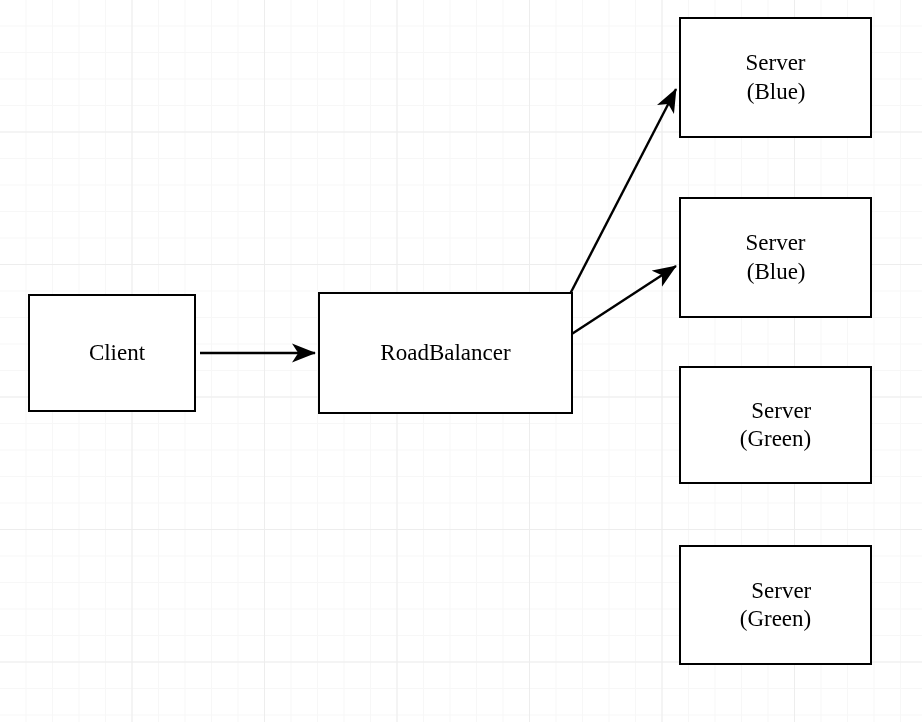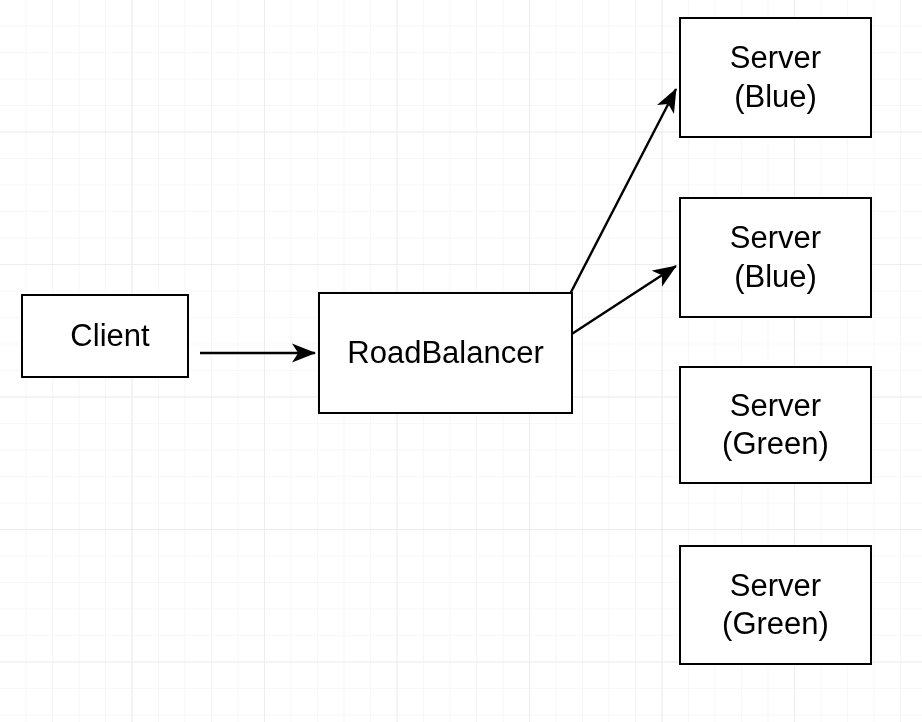--- a/index.html
+++ b/index.html
@@ -38,25 +38,25 @@
     pointer-events: none;
   }
   .node {
     position: absolute;
     box-sizing: border-box;
     background: #ffffff;
     border: 2px solid #000000;
     display: flex;
     align-items: center;
     justify-content: center;
-    text-align: center;
+    text-align: right;
     color: #000000;
-    font-size: 31px;
+    font-size: 23px;
     line-height: 1.23;
-    font-family: Liberation Sans, sans-serif;
+    font-family: Liberation Serif, serif;
     white-space: pre-line;
     z-index: 2;
   }
 </style>
 </head>
 <body>
 
 <div id="canvas" style="width: 922px; height: 722px;">
 
   <svg id="edges" viewBox="0 0 922 722" width="922" height="722" xmlns="http://www.w3.org/2000/svg">
@@ -66,21 +66,21 @@
       </marker>
     </defs>
 
     <line stroke="#000000" stroke-width="2.4" marker-end="url(#arrowhead)" x1="200" y1="353" x2="315" y2="353"></line>
 
     <line stroke="#000000" stroke-width="2.4" marker-end="url(#arrowhead)" x1="538" y1="356" x2="676" y2="89"></line>
 
     <line stroke="#000000" stroke-width="2.4" marker-end="url(#arrowhead)" x1="538" y1="356" x2="676" y2="266"></line>
   </svg>
 
-  <div class="node" style="left: 21px; top: 294px; width: 168px; height: 84px; padding-left: 10px;">Client</div>
+  <div class="node" style="left: 28px; top: 294px; width: 168px; height: 118px; padding-left: 10px;">Client</div>
 
   <div class="node" style="left: 318px; top: 292px; width: 255px; height: 122px;">RoadBalancer</div>
 
   <div class="node" style="left: 679px; top: 17px; width: 193px; height: 121px;">Server
 (Blue)</div>
 
   <div class="node" style="left: 679px; top: 197px; width: 193px; height: 121px;">Server
 (Blue)</div>
 
   <div class="node" style="left: 679px; top: 366px; width: 193px; height: 118px;">Server

